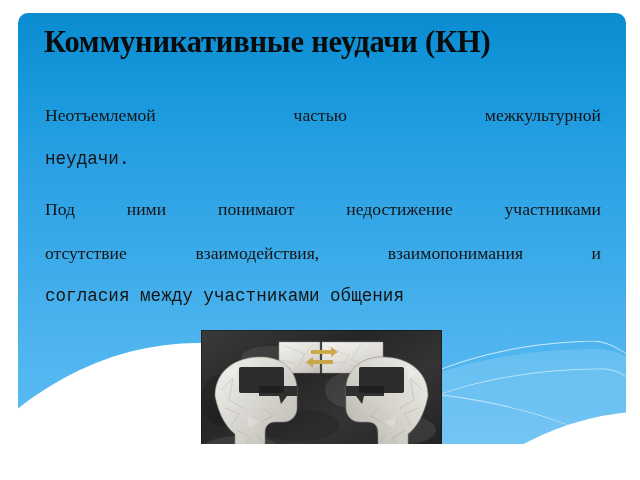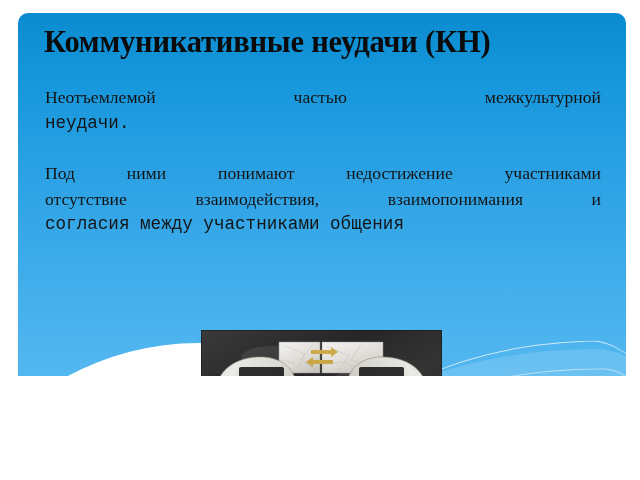--- a/index.html
+++ b/index.html
@@ -10,21 +10,21 @@
     width: 640px;
     height: 480px;
     overflow: hidden;
     background: #ffffff;
     font-family: "Liberation Serif", serif;
   }
 
   #slide {
     position: relative;
     width: 640px;
-    height: 376px;
+    height: 444px;
     background: #ffffff;
     overflow: hidden;
   }
 
   
   .bg-panel {
     position: absolute;
     left: 18px;
     top: 13px;
     width: 608px;
@@ -134,20 +134,21 @@
     margin: 0;
   }
   .body-block p.spacer-after {
     margin-bottom: 25px;
   }
   
   .jline {
     display: block;
     text-align: justify;
     text-align-last: justify;
+    margin-top: 18px;
   }
   .jline.last {
     text-align-last: left;
     font-family: Liberation Mono, monospace;
   }
 
   
   .picture {
     position: absolute;
     left: 201px;

